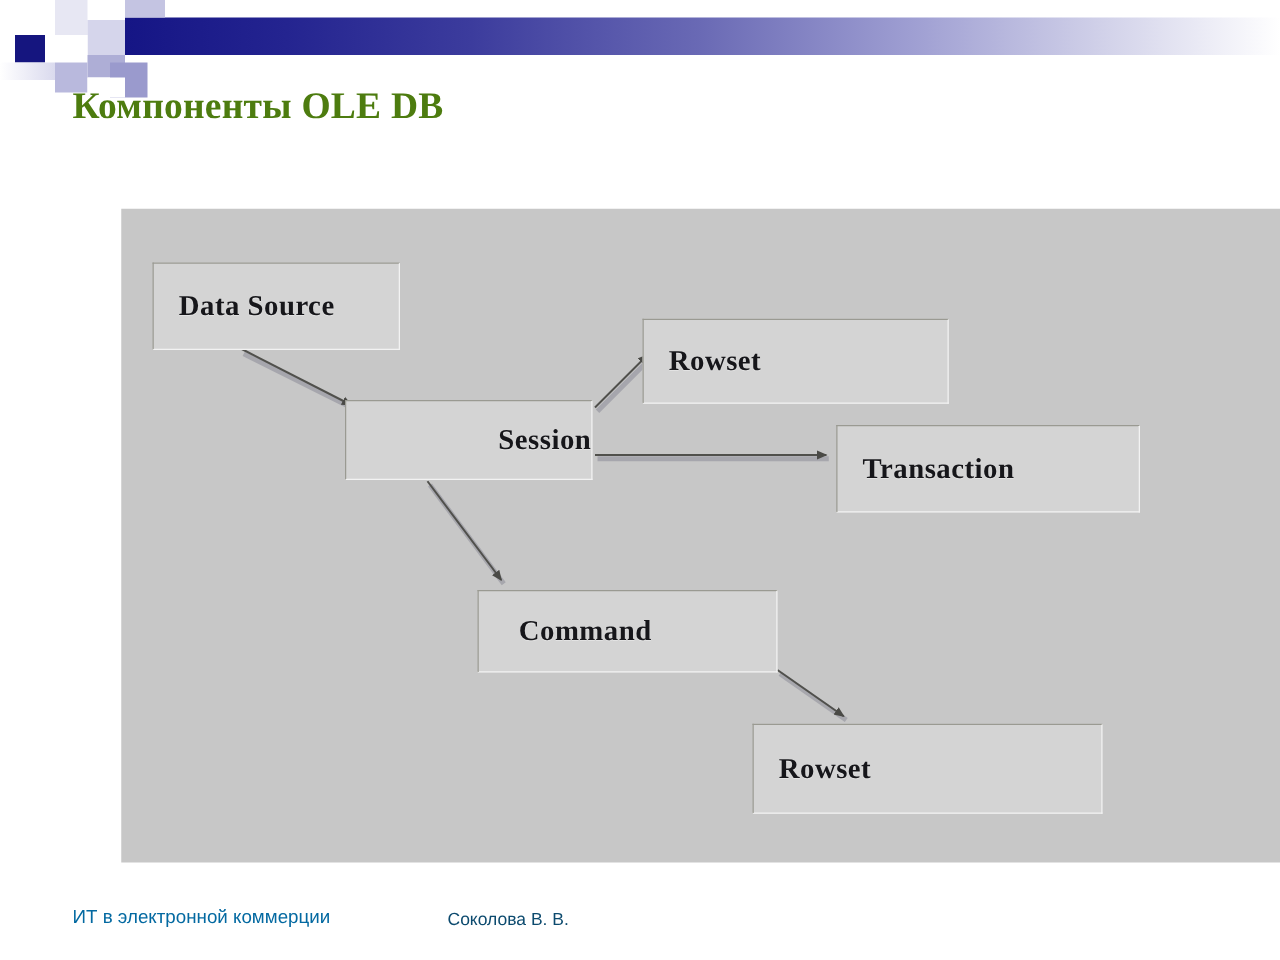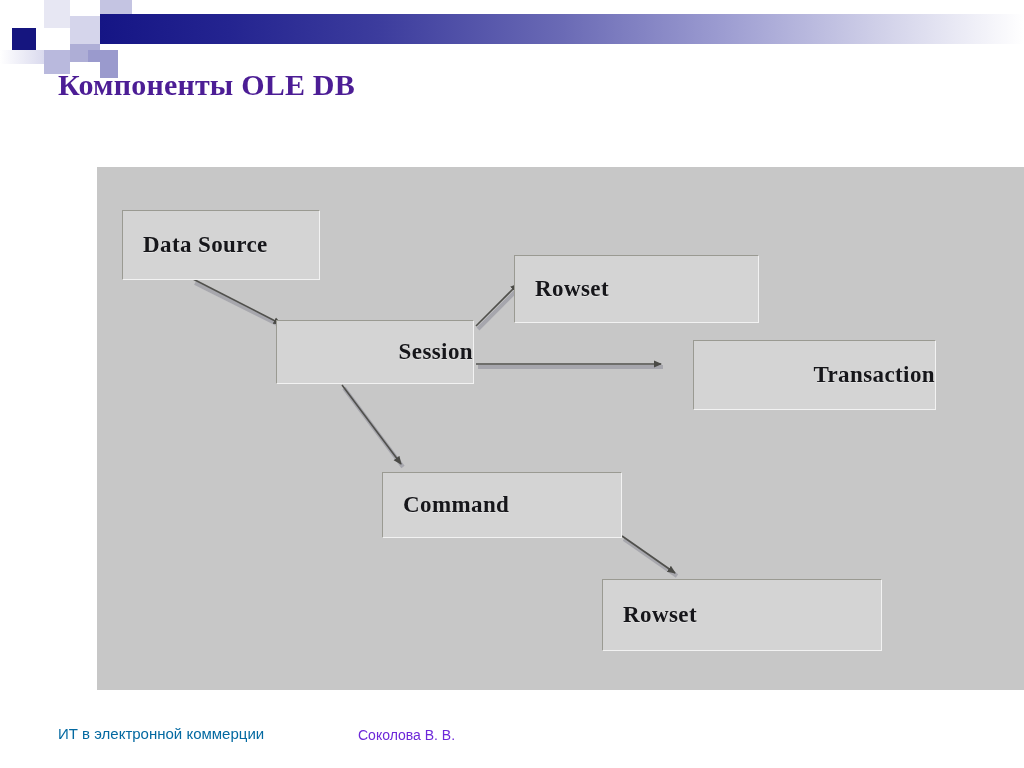--- a/index.html
+++ b/index.html
@@ -45,21 +45,21 @@
   .sq-l { left: 70px;  top: 62px; width: 30px; height: 16px; background: #ffffff; }
 
   
   .title {
     position: absolute;
     left: 58px;
     top: 68px;
     font-family: "Liberation Serif", serif;
     font-weight: bold;
     font-size: 30px;
-    color: #4c1d95;
+    color: #4d7c0f;
     letter-spacing: 0.2px;
     white-space: nowrap;
   }
 
   
   .panel {
     position: absolute;
     left: 97px;
     top: 167px;
     width: 941px;
@@ -113,22 +113,22 @@
     color: #16161a;
     padding-left: 20px;
     letter-spacing: 0.4px;
     text-shadow: 0 1px 0 rgba(255,255,255,0.35);
     white-space: nowrap;
   }
 
   .n-datasource  { left: 25px;  top: 43px;  width: 198px; height: 70px; }
   .n-session     { left: 179px; top: 153px; width: 198px; height: 64px; justify-content: flex-end; }
   .n-rowset1     { left: 417px; top: 88px;  width: 245px; height: 68px; }
-  .n-transaction { left: 596px; top: 173px; width: 243px; height: 70px; justify-content: flex-end; }
-  .n-command     { left: 285px; top: 305px; width: 240px; height: 66px; }
+  .n-transaction { left: 572px; top: 173px; width: 243px; height: 70px; }
+  .n-command     { left: 285px; top: 305px; width: 240px; height: 66px; padding-left: 12px; }
   .n-rowset2     { left: 505px; top: 412px; width: 280px; height: 72px; }
 
   
   .edges {
     position: absolute;
     left: 0; top: 0;
     width: 833px;
     height: 523px;
     pointer-events: none;
   }
@@ -140,21 +140,21 @@
     top: 725px;
     font-size: 15px;
     color: #0369a1;
     white-space: nowrap;
   }
   .footer-center {
     position: absolute;
     left: 358px;
     top: 727px;
     font-size: 14px;
-    color: #6d28d9;
+    color: #0c4a6e;
     white-space: nowrap;
   }
 </style>
 </head>
 <body>
 
 <div id="slide">
 
   <div class="hdr-bar"></div>
   <div style="position:absolute;left:0;top:0;width:140px;height:80px;">

